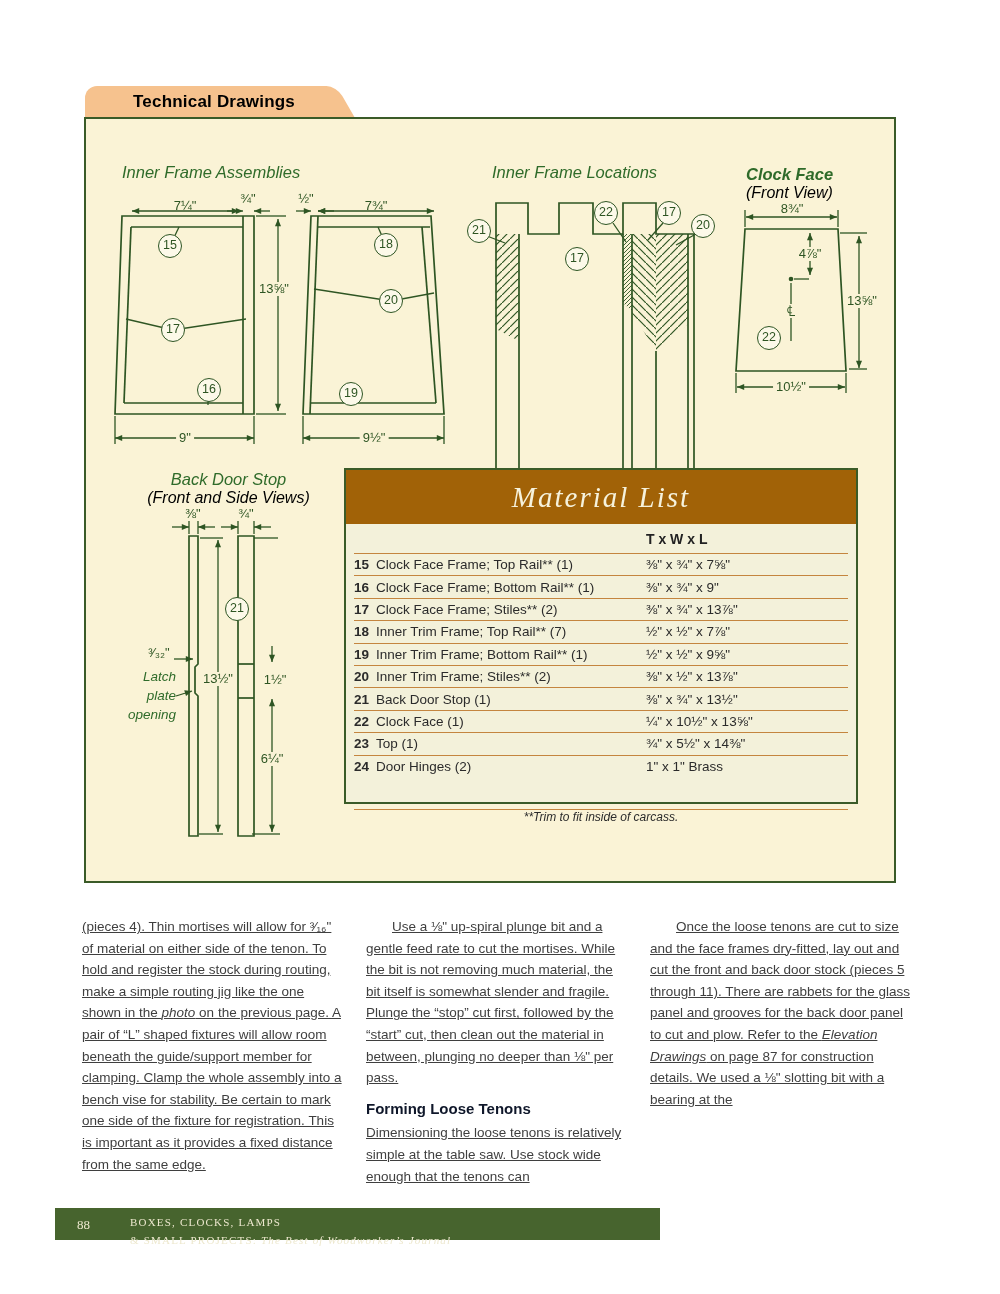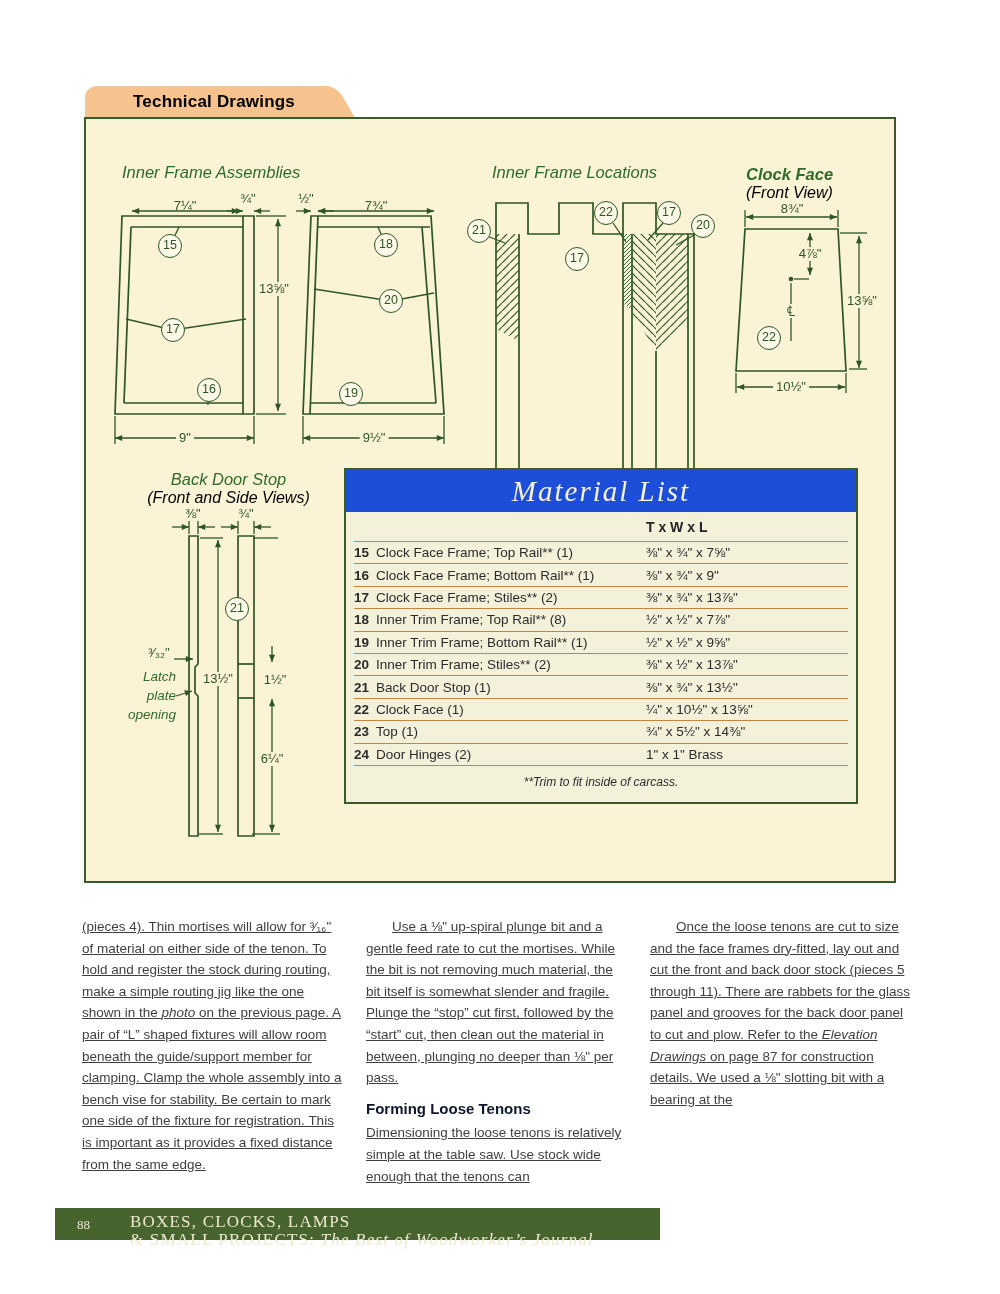--- a/index.html
+++ b/index.html
@@ -19,42 +19,42 @@
   .ctr{text-align:center;}
 
   .dim{position:absolute;transform:translateX(-50%);font-size:13px;color:#2E5523;white-space:nowrap;line-height:14px;}
   .dim.bg{background:#FAF3D6;padding:0 3px;}
   .latch{position:absolute;left:28px;top:548px;width:62px;text-align:right;font-style:italic;font-size:13.5px;line-height:19px;color:#2F6B2A;}
 
   .co{position:absolute;width:24px;height:24px;border:1.5px solid #2E5523;border-radius:50%;background:#FCF9E9;color:#2E5523;font-size:12.5px;line-height:21px;text-align:center;box-sizing:border-box;}
 
   
   .ml{position:absolute;left:258px;top:349px;width:514px;height:336px;border:2px solid #3A5B28;box-sizing:border-box;background:#F3F1DA;}
-  .ml-band{height:42px;background:#1d4ed8;display:flex;align-items:center;justify-content:center;}
+  .ml-band{height:54px;background:#a16207;display:flex;align-items:center;justify-content:center;}
   .ml-title{font-family:"Liberation Serif",serif;font-style:italic;font-size:29px;color:#F6F2DC;letter-spacing:2px;}
   .ml-body{position:relative;padding:0 8px;}
   .ml-hrow{position:relative;height:29px;}
   .ml-dimh{position:absolute;left:292px;top:7px;font-weight:bold;font-size:14px;color:#222;}
   .ml-row{position:relative;height:22.4px;border-top:1.5px solid #C4853F;box-sizing:border-box;display:flex;align-items:center;font-size:13.5px;color:#2B2B2B;}
   .ml-num{width:22px;font-weight:bold;flex:none;}
   .ml-name{flex:none;}
   .ml-dims{position:absolute;left:292px;}
-  .ml-foot{border-top:1.5px solid #C4853F;text-align:center;font-style:italic;font-size:12px;color:#2B2B2B;padding-top:9px;}
+  .ml-foot{border-top:1.5px solid #C4853F;text-align:center;font-style:italic;font-size:12px;color:#2B2B2B;margin-top:32px;}
 
   
   .article{position:absolute;left:82px;top:916px;width:830px;display:flex;gap:22px;font-size:13.5px;line-height:21.6px;color:#3F3F3F;}
   .acol{width:262px;flex:none;}
   .acol p{margin:0;text-decoration:underline;}
   .indent{text-indent:26px;}
   .ahead{color:#0f172a;font-weight:bold;font-size:15px;margin:9px 0 3px 0;}
 
   
   .footer{position:absolute;left:55px;top:1208px;width:605px;height:32px;background:#47642E;color:#EDE8CE;font-family:"Liberation Serif",serif;}
   .f-page{position:absolute;left:22px;top:9px;font-size:13px;}
-  .f-lines{position:absolute;left:75px;top:5px;font-size:17px;letter-spacing:1.2px;line-height:18px;}
+  .f-lines{position:absolute;left:75px;top:5px;font-size:11px;letter-spacing:1.2px;line-height:18px;}
 </style>
 </head>
 <body>
 
 <div class="page">
 
   <div class="tab">
     <div class="tab-slant"></div>
     <span class="tab-label">Technical Drawings</span>
   </div>
@@ -243,21 +243,21 @@
             <span class="ml-name">Clock Face Frame; Bottom Rail** (1)</span>
             <span class="ml-dims">⅜" x ¾" x 9"</span>
           </div>
         <div class="ml-row">
             <span class="ml-num">17</span>
             <span class="ml-name">Clock Face Frame; Stiles** (2)</span>
             <span class="ml-dims">⅜" x ¾" x 13⅞"</span>
           </div>
         <div class="ml-row">
             <span class="ml-num">18</span>
-            <span class="ml-name">Inner Trim Frame; Top Rail** (8)</span>
+            <span class="ml-name">Inner Trim Frame; Top Rail** (7)</span>
             <span class="ml-dims">½" x ½" x 7⅞"</span>
           </div>
         <div class="ml-row">
             <span class="ml-num">19</span>
             <span class="ml-name">Inner Trim Frame; Bottom Rail** (1)</span>
             <span class="ml-dims">½" x ½" x 9⅝"</span>
           </div>
         <div class="ml-row">
             <span class="ml-num">20</span>
             <span class="ml-name">Inner Trim Frame; Stiles** (2)</span>

